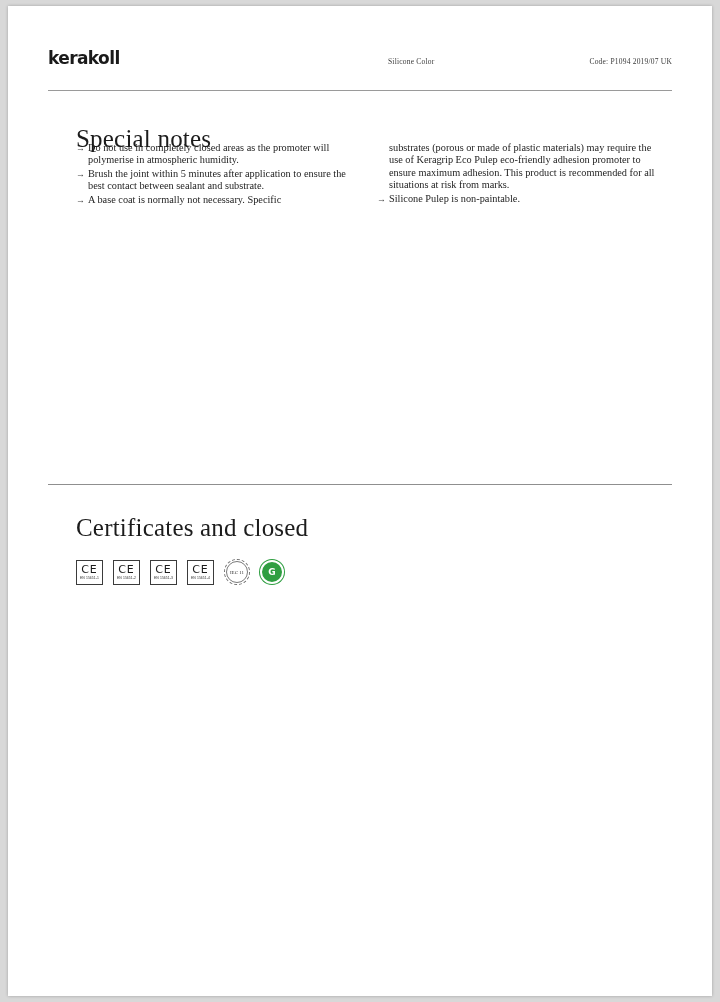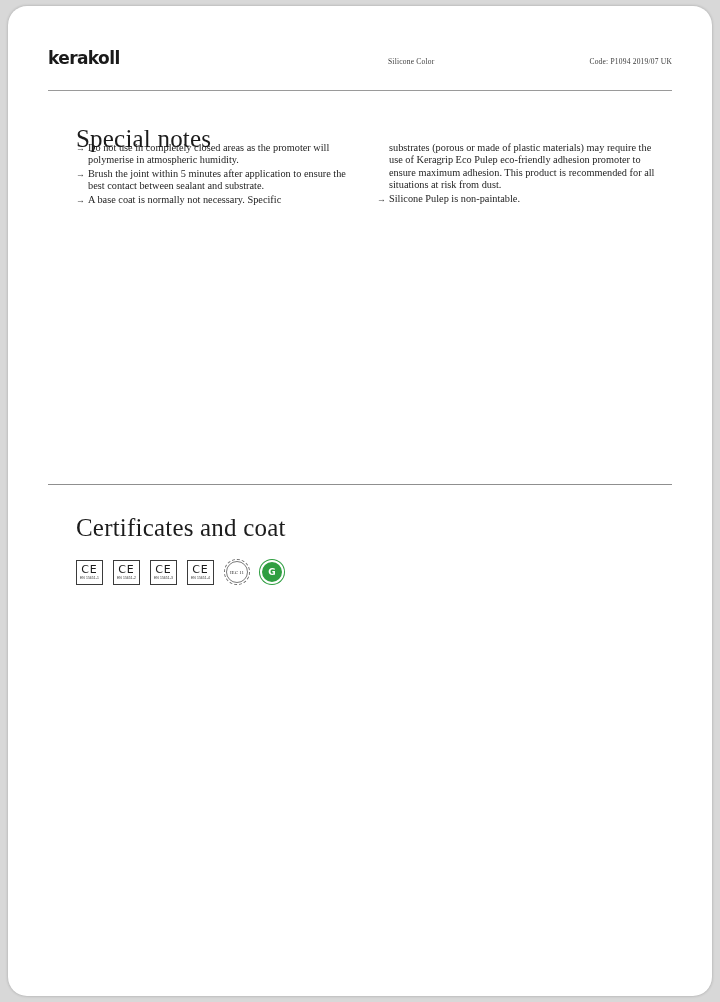--- a/index.html
+++ b/index.html
@@ -15,21 +15,20 @@
   }
   .page {
     position: absolute;
     left: 8px;
     top: 6px;
     width: 704px;
     height: 990px;
     background: #ffffff;
     box-shadow: 0 0 3px rgba(0,0,0,0.25);
     overflow: hidden;
-    border-radius: 19px;
   }
   
   .header {
     position: absolute;
     left: 40px;
     top: 42px;
     width: 624px;
     height: 36px;
   }
   .brand {
@@ -222,32 +221,32 @@
         <span>Brush the joint within 5 minutes after application to ensure the best contact between sealant and substrate.</span>
       </div>
       <div class="note">
         <span class="arrow">→</span>
         <span>A base coat is normally not necessary. Specific</span>
       </div>
     </div>
     <div class="col">
       <div class="note cont">
         <span class="arrow"></span>
-        <span>substrates (porous or made of plastic materials) may require the use of Keragrip Eco Pulep eco-friendly adhesion promoter to ensure maximum adhesion. This product is recommended for all situations at risk from dust.</span>
+        <span>substrates (porous or made of plastic materials) may require the use of Keragrip Eco Pulep eco-friendly adhesion promoter to ensure maximum adhesion. This product is recommended for all situations at risk from marks.</span>
       </div>
       <div class="note">
         <span class="arrow">→</span>
         <span>Silicone Pulep is non-paintable.</span>
       </div>
     </div>
   </div>
 
   <div class="rule mid"></div>
 
-  <div class="section-title" id="certs-title">Certificates and coat</div>
+  <div class="section-title" id="certs-title">Certificates and closed</div>
 
   <div class="marks">
     <div class="ce-mark">
       <div class="ce-glyph">CE</div>
       <div class="ce-code">EN 15651-1</div>
     </div>
     <div class="ce-mark">
       <div class="ce-glyph">CE</div>
       <div class="ce-code">EN 15651-2</div>
     </div>

